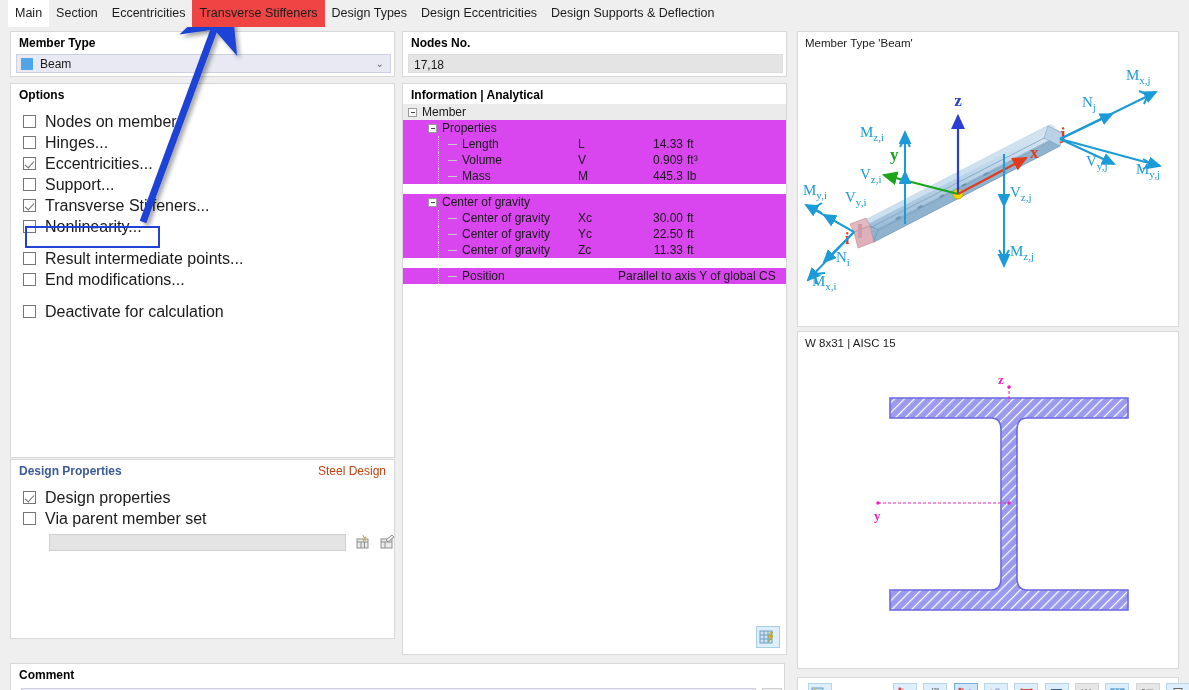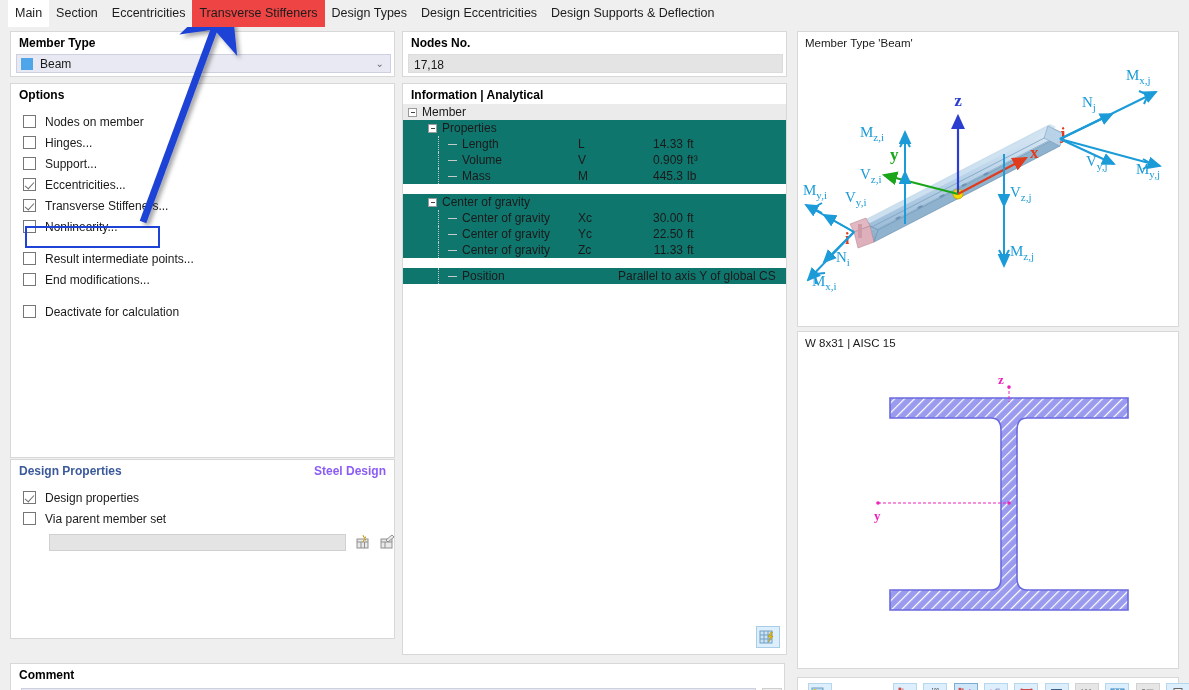--- a/index.html
+++ b/index.html
@@ -64,21 +64,21 @@
     flex: none;
   }
   .combo .cval { flex: 1; }
   .combo .chev { color: #6a6a7a; font-size: 10px; margin-right: 2px; }
 
   #options-panel { left: 10px; top: 56px; width: 385px; height: 375px; }
   .cb-row {
     display: flex; align-items: center;
     height: 21px;
     padding-left: 12px;
-    font-size: 12px;
+    font-size: 16px;
   }
   .cb {
     width: 13px; height: 13px; border: 1px solid #767676; background: #fff;
     margin-right: 9px; flex: none; position: relative;
   }
   .cb.checked::after {
     content: ""; position: absolute; left: 3px; top: 1px;
     width: 4px; height: 8px;
     border: solid #6d6d6d; border-width: 0 1.6px 1.6px 0;
     transform: rotate(42deg);
@@ -89,21 +89,21 @@
     position: absolute; left: 14px; top: 142px; width: 135px; height: 22px;
     border: 2px solid #1f43d6; pointer-events: none;
   }
 
   #design-props-panel { left: 10px; top: 432px; width: 385px; height: 180px; }
   .dp-head {
     display: flex; justify-content: space-between;
     padding: 4px 8px 3px 8px;
   }
   .dp-head .left { font-weight: bold; color: #3b5a9a; }
-  .dp-head .right { font-weight: bold; color: #8b5cf6; }
+  .dp-head .right { font-weight: normal; color: #c2410c; }
   .dp-field {
     position: absolute; left: 38px; top: 74px; width: 297px; height: 17px;
     background: #e4e4e4; border: 1px solid #d0d0d0;
   }
   .icobtn {
     position: absolute; width: 19px; height: 19px;
     border: 1px solid transparent; background: transparent;
   }
 
   #comment-panel { left: 10px; top: 636px; width: 775px; height: 48px; }
@@ -122,21 +122,21 @@
     display: flex; align-items: flex-end; padding-left: 5px; font-size: 12px;
   }
 
   #info-panel { left: 402px; top: 56px; width: 385px; height: 572px; }
   .tree { position: absolute; left: 0; top: 20px; right: 0; bottom: 0; }
   .trow {
     display: flex; align-items: center;
     height: 16px; font-size: 12px;
     position: relative;
   }
-  .trow.shade { background: #0f766e; }
+  .trow.shade { background: #d946ef; }
   .trow.grp   { background: #ebebeb; text-align: center; }
   .trow.blank { background: #ffffff; height: 10px; }
   .expander {
     width: 9px; height: 9px; border: 1px solid #9a9a9a; background: #fff;
     position: relative; flex: none; margin-right: 5px;
   }
   .expander::before {
     content: ""; position: absolute; left: 1.5px; top: 3.5px;
     width: 4px; height: 1px; background: #444;
   }
@@ -210,26 +210,26 @@
 
     <div class="cb-row">
       <span class="cb"></span>
       <span>Nodes on member</span>
     </div>
     <div class="cb-row">
       <span class="cb"></span>
       <span>Hinges...</span>
     </div>
     <div class="cb-row">
+      <span class="cb checked"></span>
+      <span>Eccentricities...</span>
+    </div>
+    <div class="cb-row">
       <span class="cb"></span>
       <span>Support...</span>
-    </div>
-    <div class="cb-row">
-      <span class="cb checked"></span>
-      <span>Eccentricities...</span>
     </div>
     <div class="cb-row">
       <span class="cb checked"></span>
       <span>Transverse Stiffeners...</span>
     </div>
     <div class="cb-row">
       <span class="cb"></span>
       <span>Nonlinearity...</span>
     </div>
 

